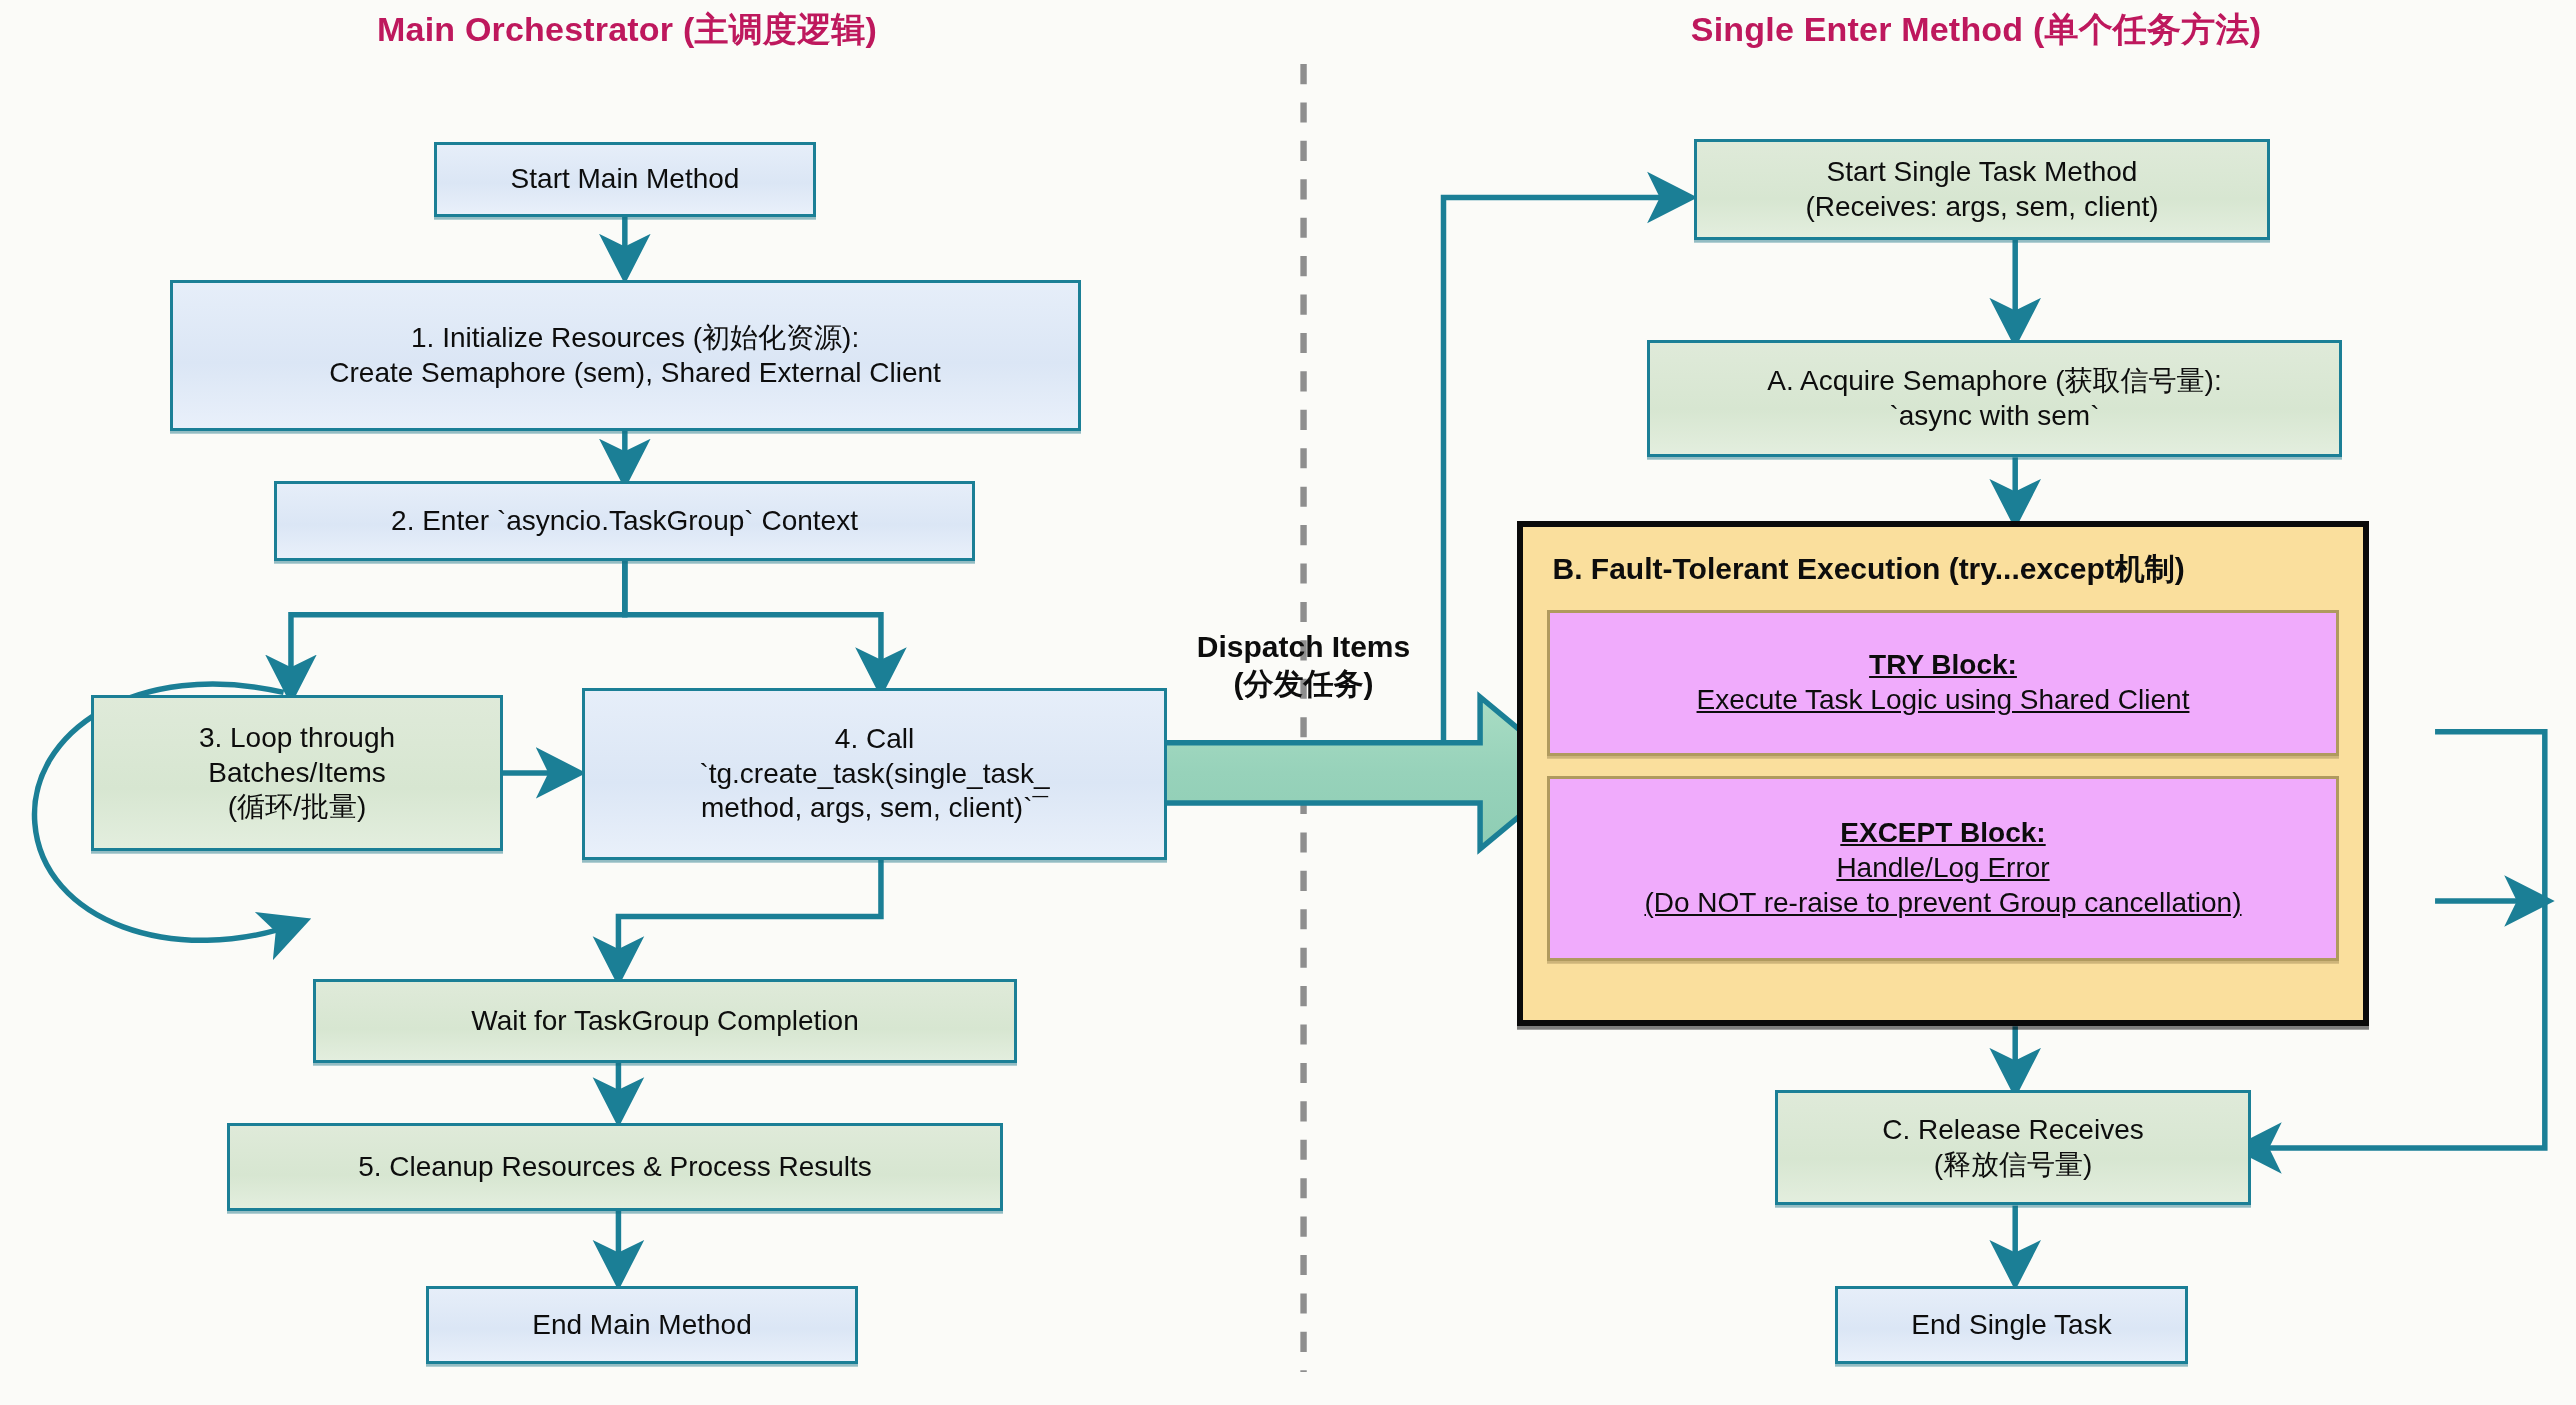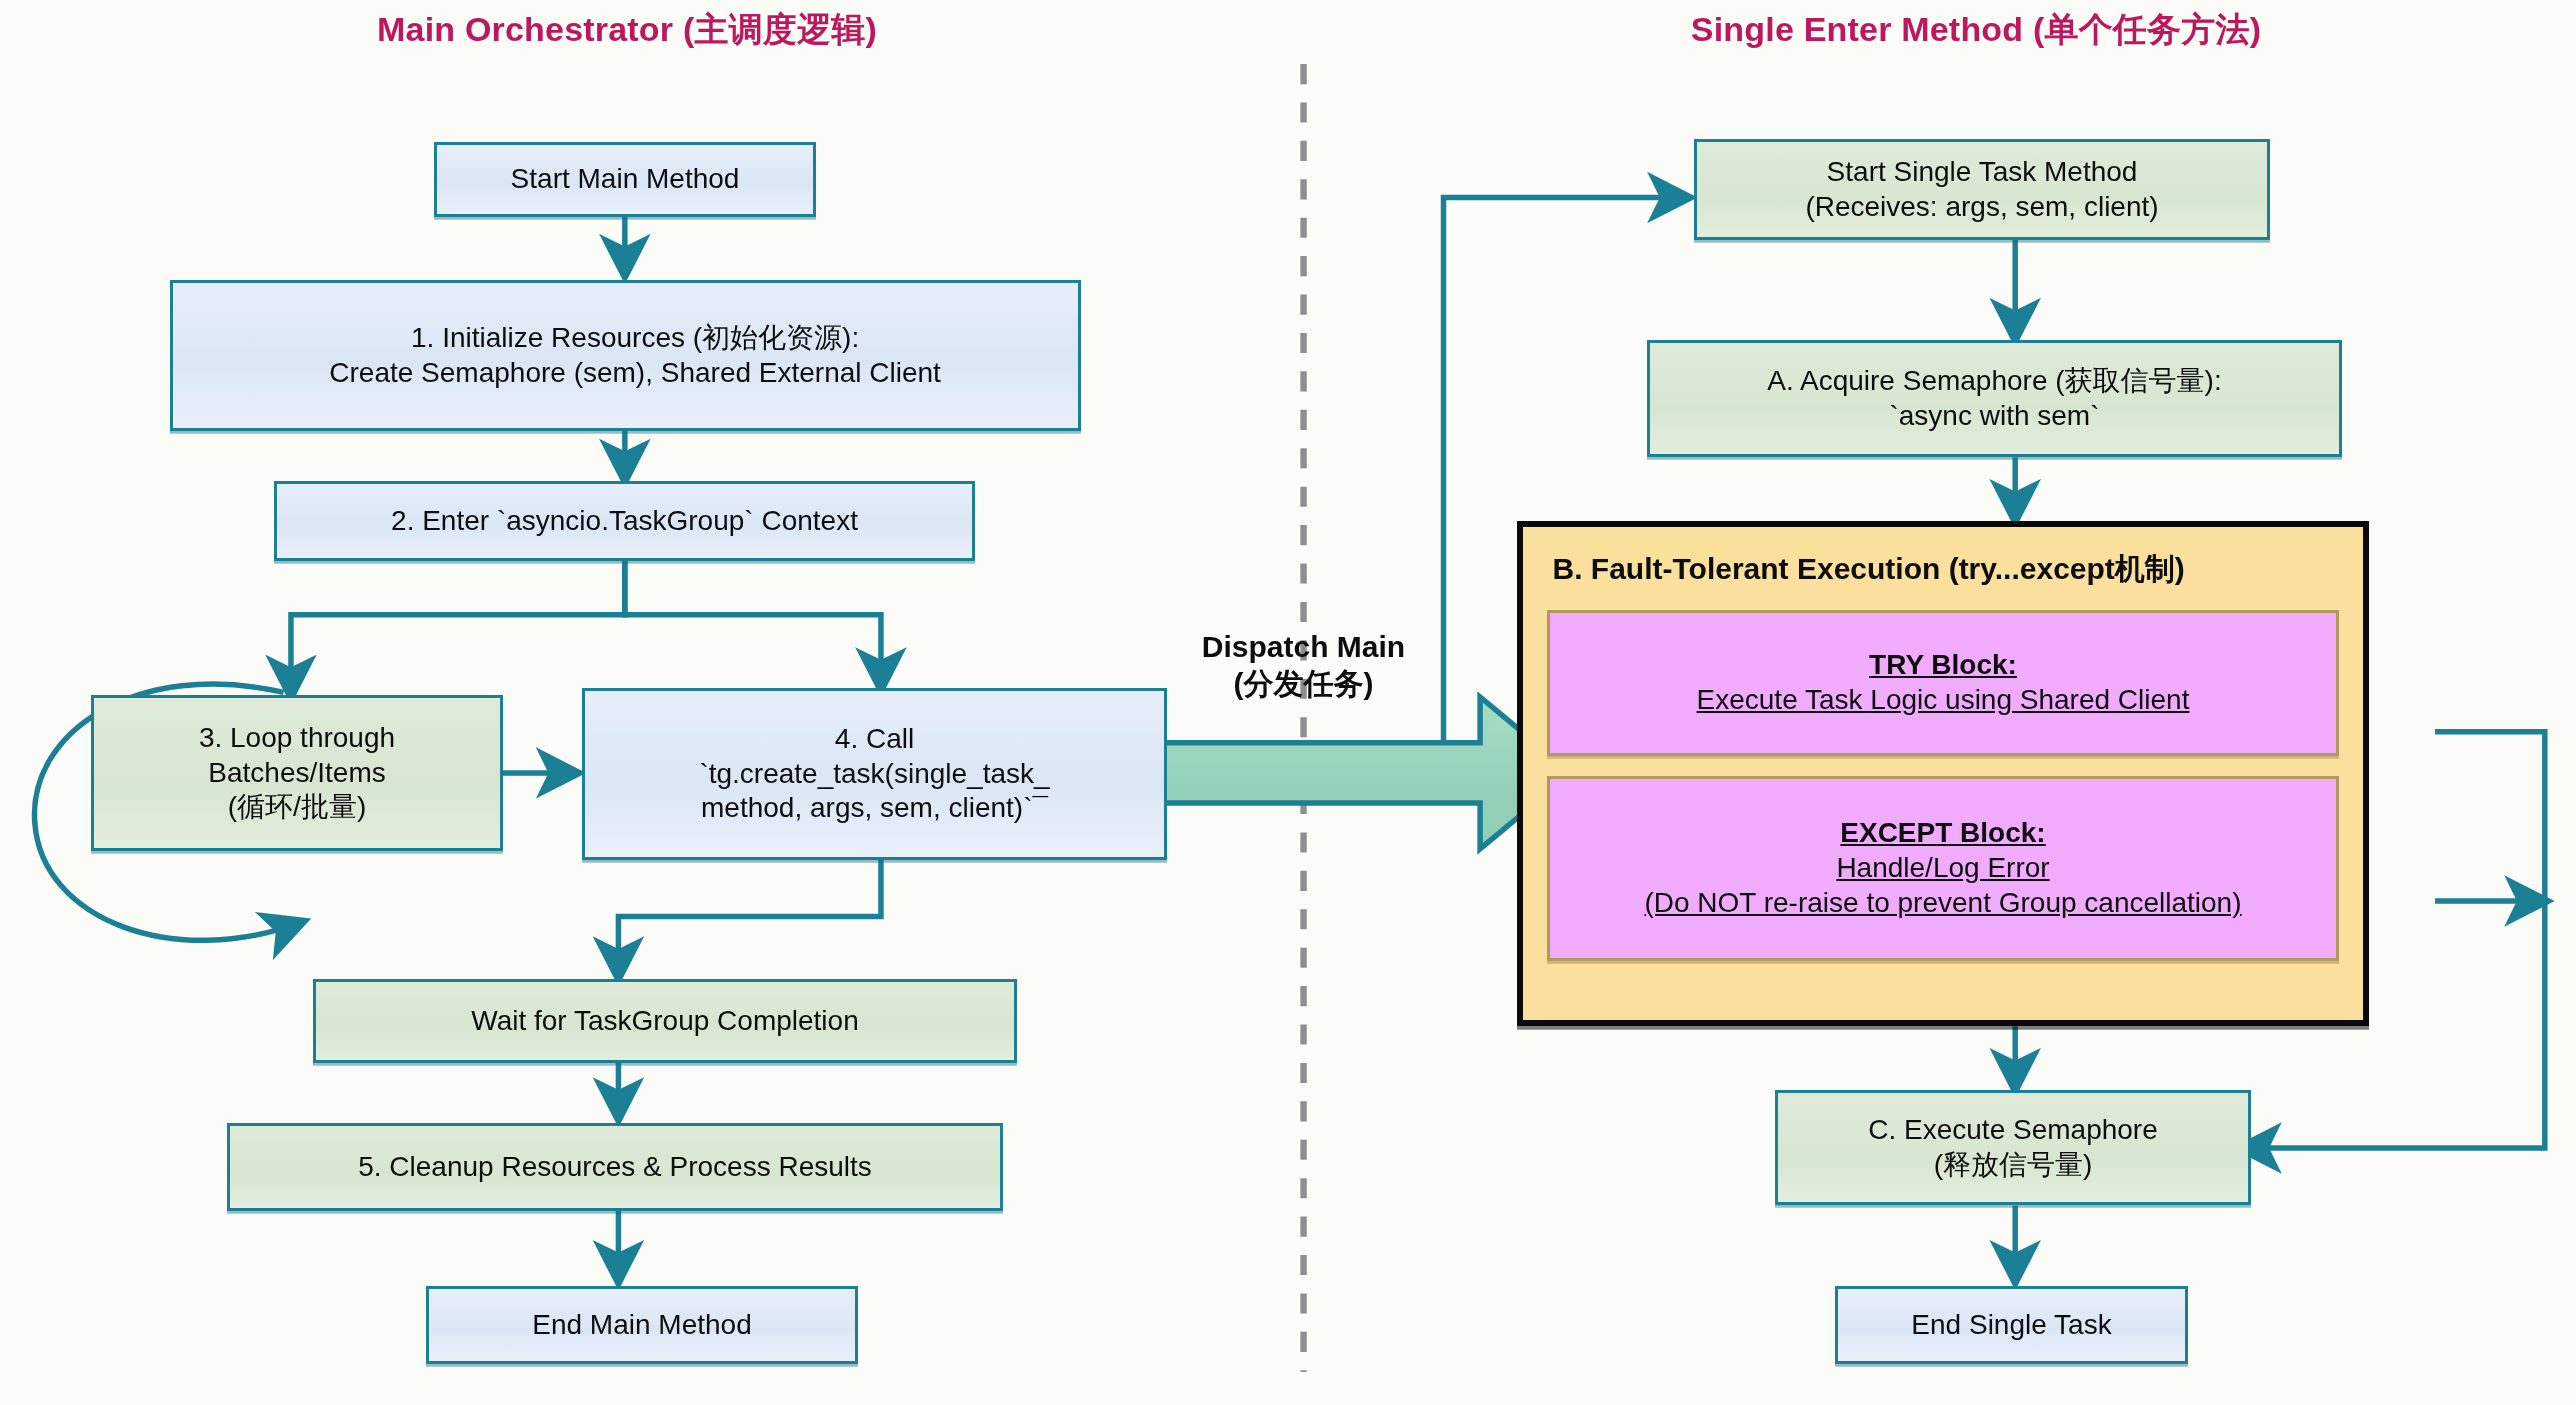--- a/index.html
+++ b/index.html
@@ -171,21 +171,21 @@
 
   <div class="node green" style="left:227px;top:1123px;width:776px;height:88px;">
     <div class="inner">5. Cleanup Resources &amp; Process Results</div>
   </div>
 
   <div class="node blue" style="left:426px;top:1286px;width:432px;height:78px;">
     <div class="inner">End Main Method</div>
   </div>
 
   <div class="dispatch-label" style="left:1189px;top:629px;width:229px;">
-    <div>Dispatch Main</div>
+    <div>Dispatch Items</div>
     <div>(分发任务)</div>
   </div>
 
   <div class="node green" style="left:1694px;top:139px;width:576px;height:101px;">
     <div class="inner">
       <div>Start Single Task Method</div>
       <div>(Receives: args, sem, client)</div>
     </div>
   </div>
 
@@ -210,21 +210,21 @@
       <div class="inner">
         <div class="bold">EXCEPT Block:</div>
         <div>Handle/Log Error</div>
         <div>(Do NOT re-raise to prevent Group cancellation)</div>
       </div>
     </div>
   </div>
 
   <div class="node green" style="left:1775px;top:1090px;width:476px;height:115px;">
     <div class="inner">
-      <div>C. Execute Semaphore</div>
+      <div>C. Release Receives</div>
       <div>(释放信号量)</div>
     </div>
   </div>
 
   <div class="node blue" style="left:1835px;top:1286px;width:353px;height:78px;">
     <div class="inner">End Single Task</div>
   </div>
 
 </div>
 

